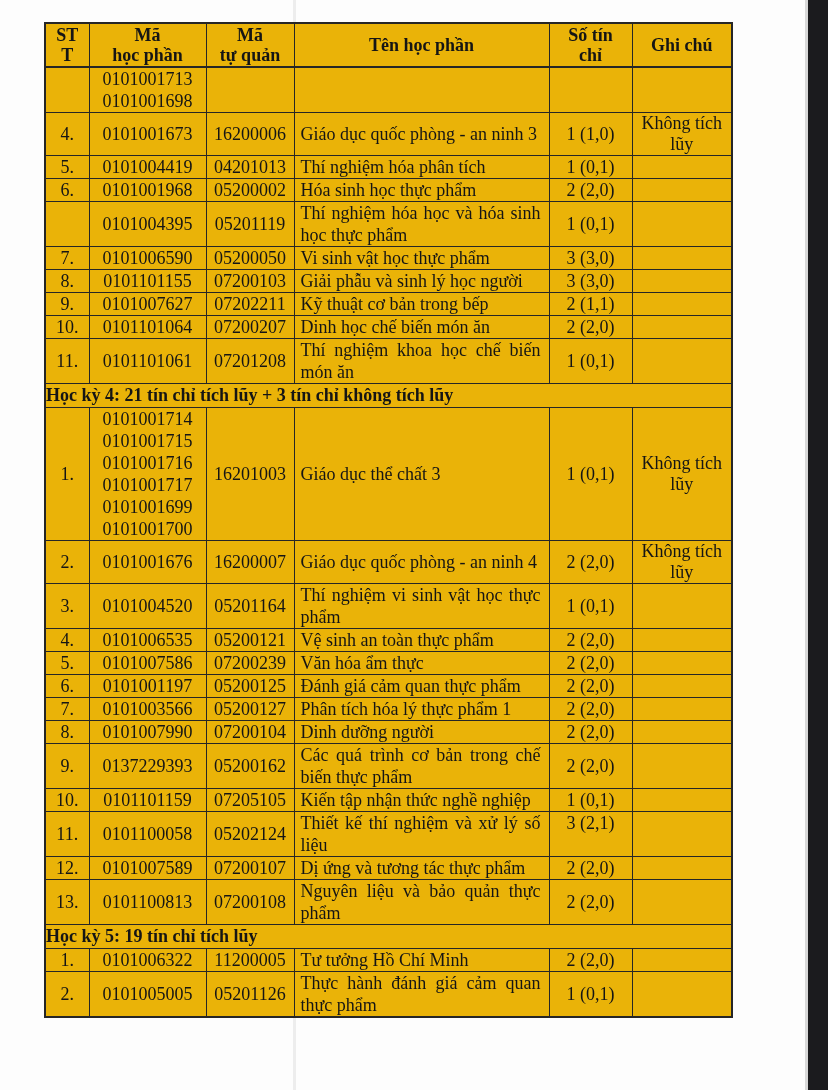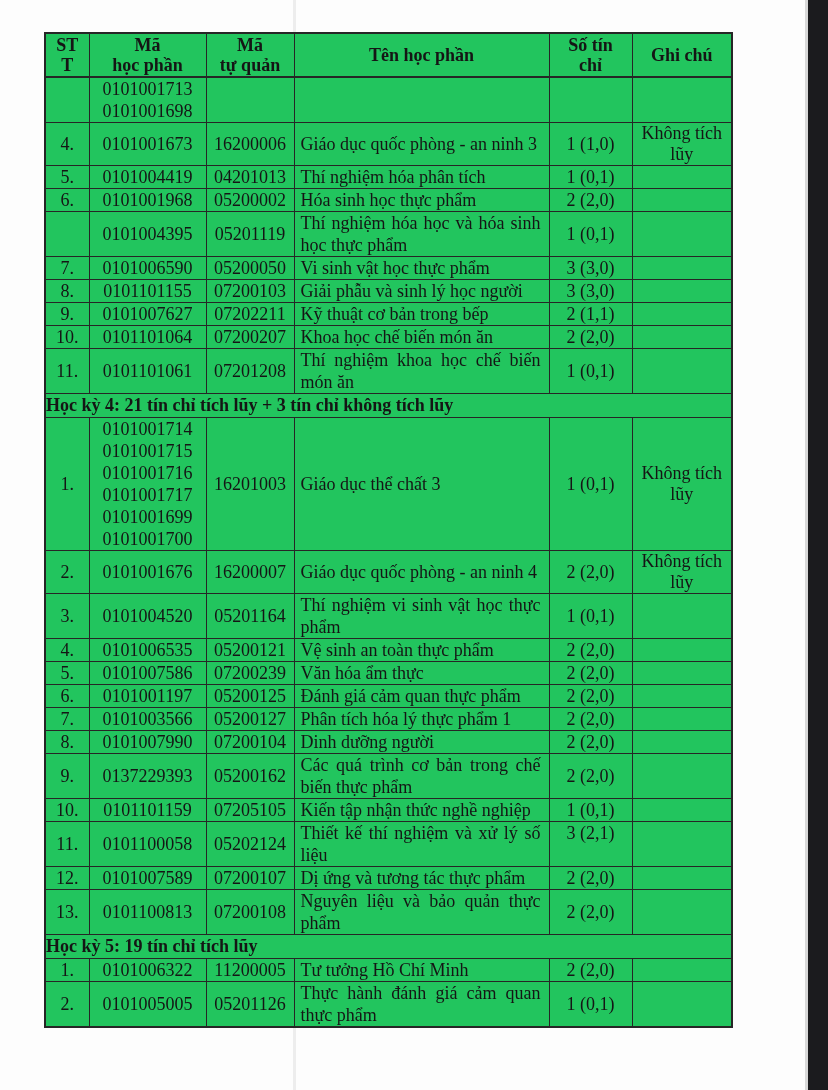--- a/index.html
+++ b/index.html
@@ -40,25 +40,25 @@
     right: 0;
     top: 0;
     width: 20px;
     height: 100%;
     background: #1b1b1e;
     z-index: 2;
   }
   table.course-table {
     position: absolute;
     left: 44px;
-    top: 32px;
+    top: 22px;
     width: 687px;
     border-collapse: collapse;
     table-layout: fixed;
-    background: #22c55e;
+    background: #eab308;
     z-index: 1;
     font-size: 18px;
     line-height: 22px;
   }
   .course-table col.w-stt   { width: 44px; }
   .course-table col.w-code  { width: 117px; }
   .course-table col.w-mgmt  { width: 88px; }
   .course-table col.w-name  { width: 255px; }
   .course-table col.w-cred  { width: 83px; }
   .course-table col.w-note  { width: 100px; }
@@ -223,21 +223,21 @@
         <td class="c-name">Kỹ thuật cơ bản trong bếp</td>
         <td class="c-cred">2 (1,1)</td>
         <td class="c-note"></td>
       </tr>
       <tr class="course-row">
         <td class="c-stt">10.</td>
         <td class="c-code">
           <div>0101101064</div>
         </td>
         <td class="c-mgmt">07200207</td>
-        <td class="c-name">Khoa học chế biến món ăn</td>
+        <td class="c-name">Dinh học chế biến món ăn</td>
         <td class="c-cred">2 (2,0)</td>
         <td class="c-note"></td>
       </tr>
       <tr class="course-row">
         <td class="c-stt">11.</td>
         <td class="c-code">
           <div>0101101061</div>
         </td>
         <td class="c-mgmt">07201208</td>
         <td class="c-name">Thí nghiệm khoa học chế biến món ăn</td>

